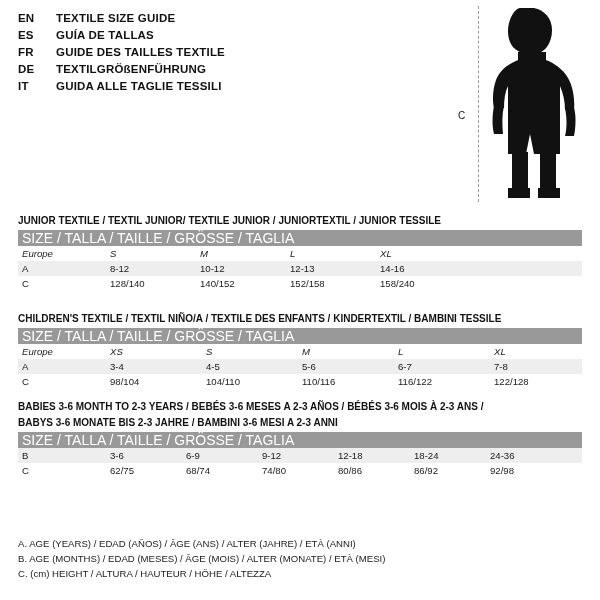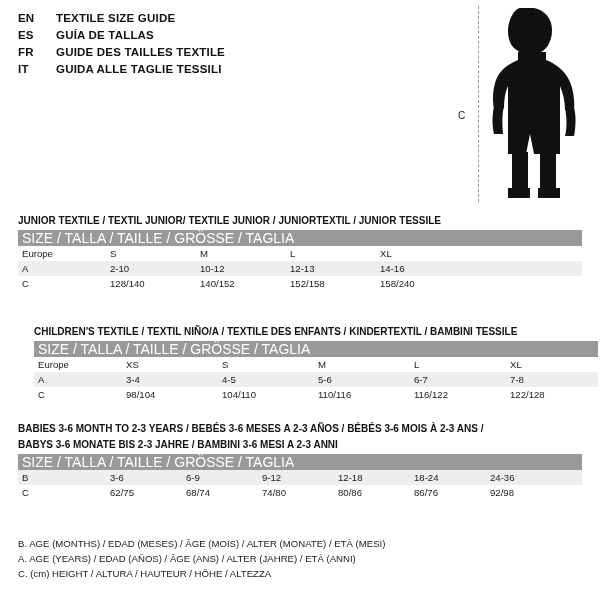--- a/index.html
+++ b/index.html
@@ -104,20 +104,21 @@
     white-space: nowrap;
   }
   tr.hdr td {
     background: #999999;
     color: #ffffff;
     font-size: 14px;
     height: 15px;
   }
   tr.sub td {
     background: #ffffff;
+    font-style: italic;
   }
   tr.alt td {
     background: #eeeeee;
   }
   tr.plain td {
     background: #ffffff;
   }
 
   
   .legend {
@@ -143,20 +144,24 @@
       <span class="lang-code">EN</span>
       <span class="lang-title">TEXTILE SIZE GUIDE</span>
     </div>
     <div class="lang-row">
       <span class="lang-code">ES</span>
       <span class="lang-title">GUÍA DE TALLAS</span>
     </div>
     <div class="lang-row">
       <span class="lang-code">FR</span>
       <span class="lang-title">GUIDE DES TAILLES TEXTILE</span>
+    </div>
+    <div class="lang-row">
+      <span class="lang-code">DE</span>
+      <span class="lang-title">TEXTILGRÖßENFÜHRUNG</span>
     </div>
     <div class="lang-row">
       <span class="lang-code">IT</span>
       <span class="lang-title">GUIDA ALLE TAGLIE TESSILI</span>
     </div>
   </div>
 
   <div class="figure-area">
     <div class="dashed-v"></div>
     <div class="c-label">C</div>
@@ -200,39 +205,39 @@
       <tr class="sub">
         <td>Europe</td>
         <td>S</td>
         <td>M</td>
         <td>L</td>
         <td>XL</td>
         <td></td>
       </tr>
       <tr class="alt">
         <td>A</td>
-        <td>2-10</td>
+        <td>8-12</td>
         <td>10-12</td>
         <td>12-13</td>
         <td>14-16</td>
         <td></td>
       </tr>
       <tr class="plain">
         <td>C</td>
         <td>128/140</td>
         <td>140/152</td>
         <td>152/158</td>
         <td>158/240</td>
         <td></td>
       </tr>
     </tbody>
       </table>
   </div>
 
-  <div class="section" style="top: 325px; margin-left: 16px;">
+  <div class="section" style="top: 312px;">
     <div class="section-title">CHILDREN'S TEXTILE / TEXTIL NIÑO/A / TEXTILE DES ENFANTS / KINDERTEXTIL / BAMBINI TESSILE</div>
     <table class="size">
       <colgroup>
         <col style="width:88px">
           <col style="width:96px">
           <col style="width:96px">
           <col style="width:96px">
           <col style="width:96px">
           <col style="width:92px">
       </colgroup>
@@ -261,21 +266,21 @@
         <td>98/104</td>
         <td>104/110</td>
         <td>110/116</td>
         <td>116/122</td>
         <td>122/128</td>
       </tr>
     </tbody>
       </table>
   </div>
 
-  <div class="section" style="top: 422px;">
+  <div class="section" style="top: 400px;">
     <div class="section-title">BABIES 3-6 MONTH TO 2-3 YEARS / BEBÉS 3-6 MESES A 2-3 AÑOS / BÉBÉS 3-6 MOIS À 2-3 ANS /</div>
     <div class="section-title">BABYS 3-6 MONATE BIS 2-3 JAHRE / BAMBINI 3-6 MESI A 2-3 ANNI</div>
     <table class="size">
       <colgroup>
         <col style="width:88px">
           <col style="width:76px">
           <col style="width:76px">
           <col style="width:76px">
           <col style="width:76px">
           <col style="width:76px">
@@ -293,26 +298,26 @@
         <td>12-18</td>
         <td>18-24</td>
         <td>24-36</td>
       </tr>
       <tr class="plain">
         <td>C</td>
         <td>62/75</td>
         <td>68/74</td>
         <td>74/80</td>
         <td>80/86</td>
-        <td>86/76</td>
+        <td>86/92</td>
         <td>92/98</td>
       </tr>
     </tbody>
       </table>
   </div>
 
   <div class="legend">
+    <div class="legend-row">A. AGE (YEARS) / EDAD (AÑOS) / ÂGE (ANS) / ALTER (JAHRE) / ETÀ (ANNI)</div>
     <div class="legend-row">B. AGE (MONTHS) / EDAD (MESES) / ÂGE (MOIS) / ALTER (MONATE) / ETÀ (MESI)</div>
-    <div class="legend-row">A. AGE (YEARS) / EDAD (AÑOS) / ÂGE (ANS) / ALTER (JAHRE) / ETÀ (ANNI)</div>
     <div class="legend-row">C. (cm) HEIGHT / ALTURA / HAUTEUR / HÖHE / ALTEZZA</div>
   </div>
 
 </div>
 
 </body></html>

